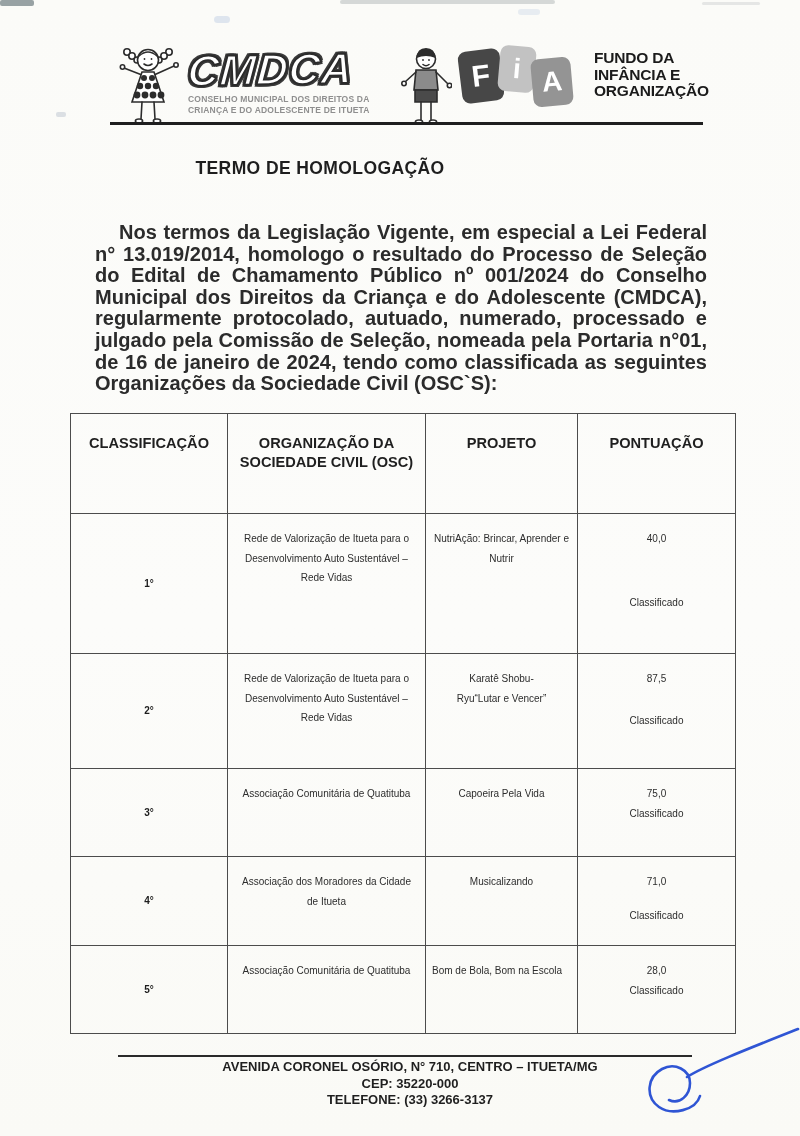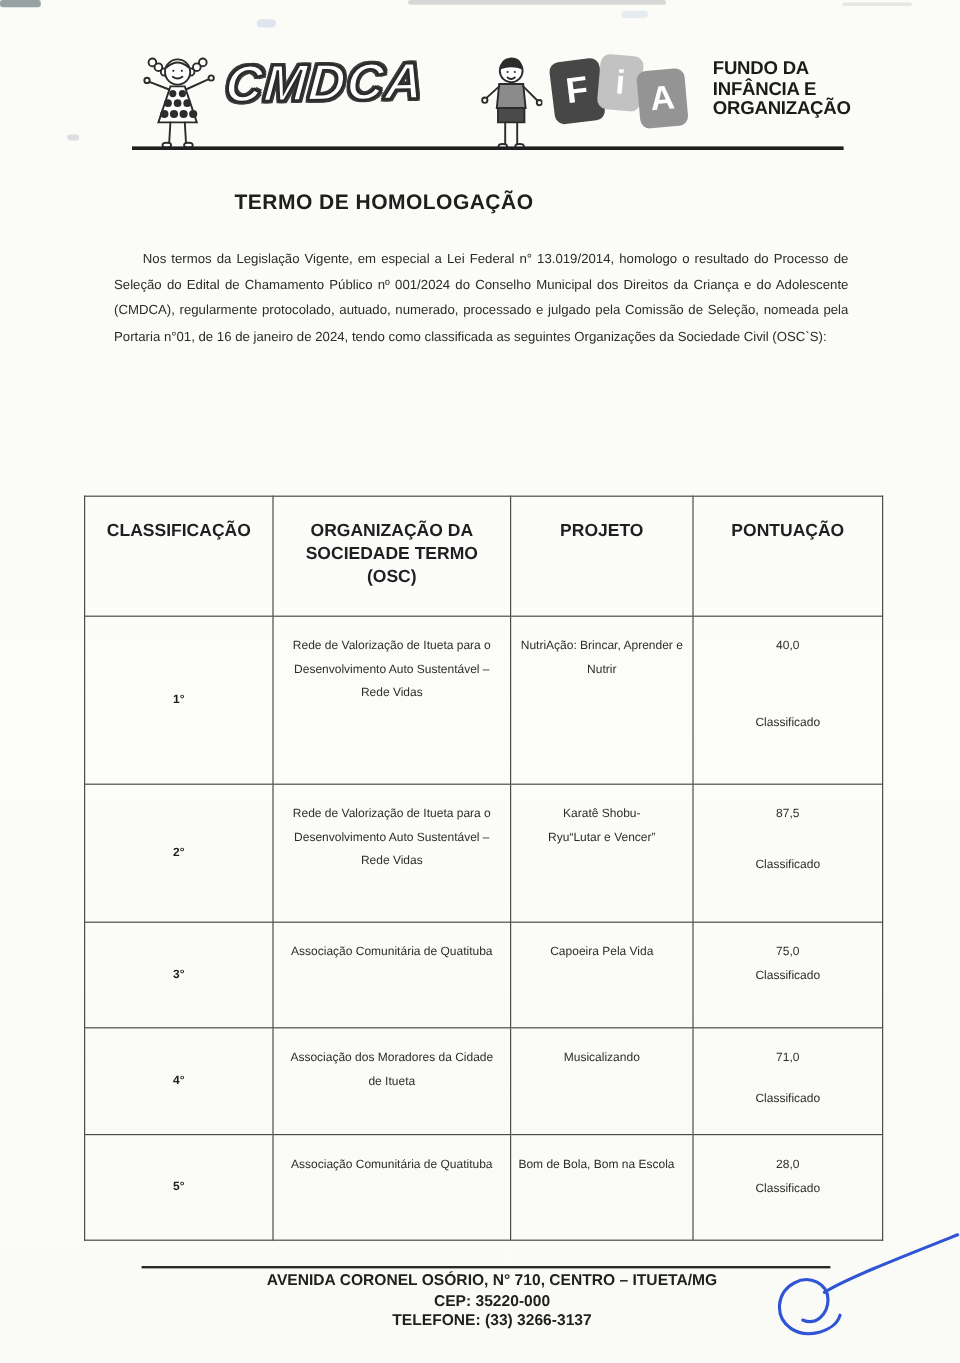--- a/index.html
+++ b/index.html
@@ -31,21 +31,21 @@
   .fia-blocks{flex:0 0 auto;display:flex;margin-left:8px;margin-top:8px;width:126px;}
   .blk{display:flex;align-items:center;justify-content:center;font-weight:900;color:#fff;border-radius:8px;}
   .blk-f{width:42px;height:52px;background:#474747;transform:rotate(-7deg);font-size:30px;}
   .blk-i{width:36px;height:46px;background:#c2c2c2;transform:rotate(5deg);margin-left:-3px;margin-top:-4px;font-size:28px;}
   .blk-a{width:40px;height:48px;background:#949494;transform:rotate(-5deg);margin-left:-3px;margin-top:8px;font-size:28px;}
   .fia-title{margin-left:8px;margin-top:8px;font-weight:bold;font-size:15.5px;line-height:16.5px;color:#1b1b1b;letter-spacing:-.2px;}
   .header-rule{position:absolute;left:110px;top:122px;width:593px;height:3px;background:#1f1f1f;}
 
   
   .doc-title{position:absolute;left:0;top:158px;width:640px;text-align:center;font-weight:bold;font-size:17.5px;letter-spacing:.4px;color:#1e1e1e;}
-  .intro{position:absolute;left:95px;top:206px;width:612px;font-size:11px;line-height:21.6px;text-align:justify;text-indent:24px;color:#2b2b2b;}
+  .intro{position:absolute;left:95px;top:222px;width:612px;font-size:20px;line-height:21.6px;text-align:justify;text-indent:24px;color:#2b2b2b;font-weight:bold;}
 
   
   table.results{position:absolute;left:70px;top:413px;width:665px;border-collapse:collapse;table-layout:fixed;}
   .results th,.results td{border:1px solid #4c4c4c;}
   .results th{font-size:14.6px;font-weight:bold;vertical-align:top;padding:20px 6px 17px;text-align:center;color:#1f1f1f;line-height:19px;}
   .results td{font-size:10px;vertical-align:top;padding:15px 4px 0;text-align:center;color:#2d2d2d;line-height:19.5px;}
   .results td.cls{vertical-align:middle;font-weight:bold;padding-top:0;color:#1d1d1d;}
   .results td.left{text-align:left;padding-left:6px;}
   .wrapnarrow{display:inline-block;max-width:172px;}
   .wrapmed{display:inline-block;max-width:188px;}
@@ -106,20 +106,24 @@
 
       <path d="M32 60 L31 77"></path>
         <path d="M44 60 L45 77"></path>
       <ellipse cx="29" cy="79" rx="3.6" ry="2" fill="#fff"></ellipse>
       <ellipse cx="47" cy="79" rx="3.6" ry="2" fill="#fff"></ellipse>
     </g>
   </svg>
 
   <div class="cmdca-block">
     <div class="cmdca-word">CMDCA</div>
+    <div class="cmdca-sub">
+      <div>CONSELHO MUNICIPAL DOS DIREITOS DA</div>
+      <div>CRIANÇA E DO ADOLESCENTE DE ITUETA</div>
+    </div>
   </div>
 
   <svg class="kid-svg" width="52" height="84" viewBox="0 0 52 84" style="margin-left:4px;margin-top:2px;">
     <g stroke="#2c2c2c" stroke-width="1.6" fill="none" stroke-linecap="round">
       <circle cx="26" cy="15" r="9.5" fill="#fff"></circle>
       <path d="M16.5 14 Q17 4 26 4 Q35 4 35.5 14 Q26 10 16.5 14 Z" fill="#2c2c2c" stroke="none"></path>
       <circle cx="23" cy="16" r="0.9" fill="#2c2c2c" stroke="none"></circle>
       <circle cx="29" cy="16" r="0.9" fill="#2c2c2c" stroke="none"></circle>
       <path d="M23 20.5 Q26 23 29 20.5"></path>
 
@@ -157,21 +161,21 @@
 <table class="results">
   <colgroup>
     <col style="width:157px">
       <col style="width:198px">
       <col style="width:152px">
       <col style="width:158px">
   </colgroup>
   <tbody>
       <tr style="height:100px">
     <th>CLASSIFICAÇÃO</th>
-    <th>ORGANIZAÇÃO DA SOCIEDADE TERMO (OSC)</th>
+    <th>ORGANIZAÇÃO DA SOCIEDADE CIVIL (OSC)</th>
     <th>PROJETO</th>
     <th>PONTUAÇÃO</th>
   </tr>
   <tr style="height:140px">
     <td class="cls">1°</td>
     <td><span class="wrapnarrow">Rede de Valorização de Itueta para o Desenvolvimento Auto Sustentável – Rede Vidas</span></td>
     <td>NutriAção: Brincar, Aprender e Nutrir</td>
     <td>
       <div>40,0</div>
       <div class="sp-lg"></div>

